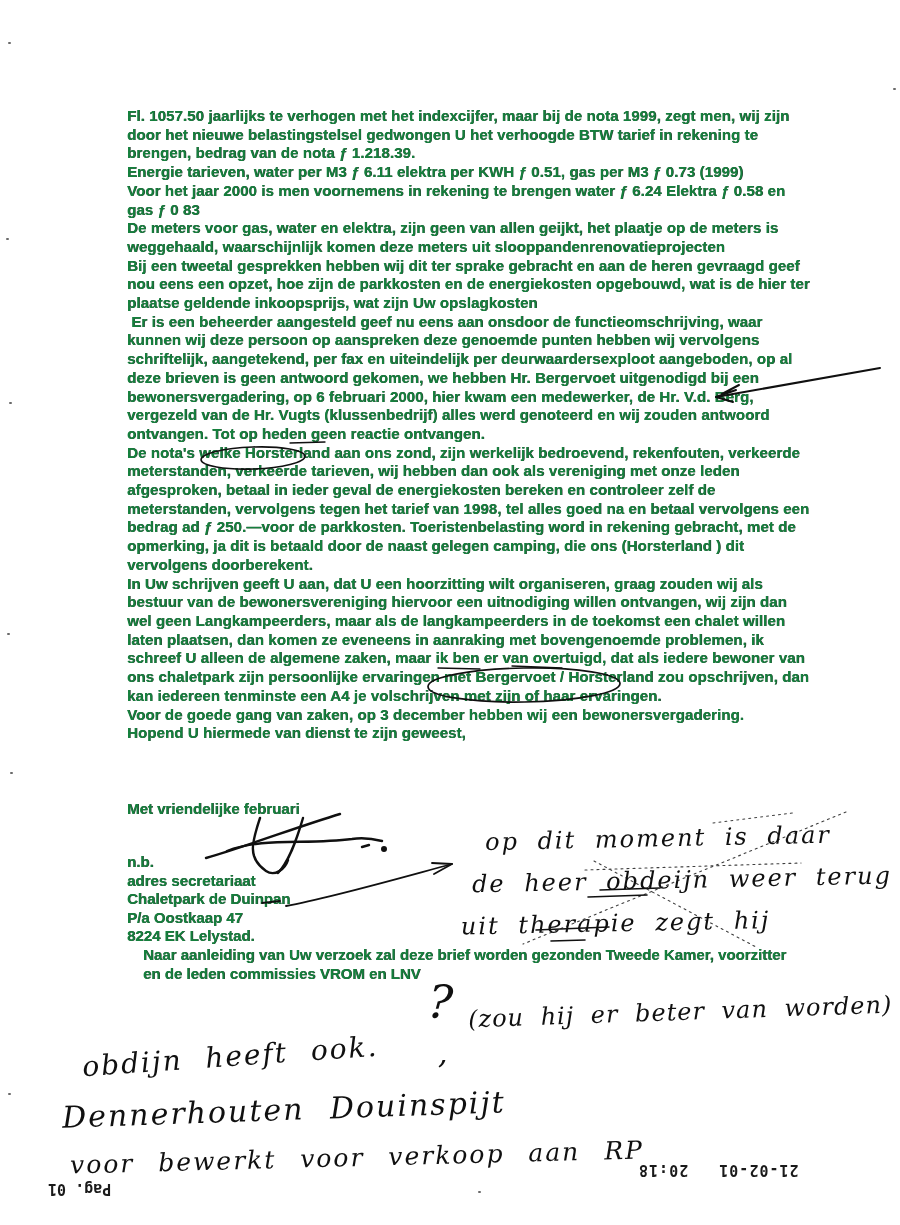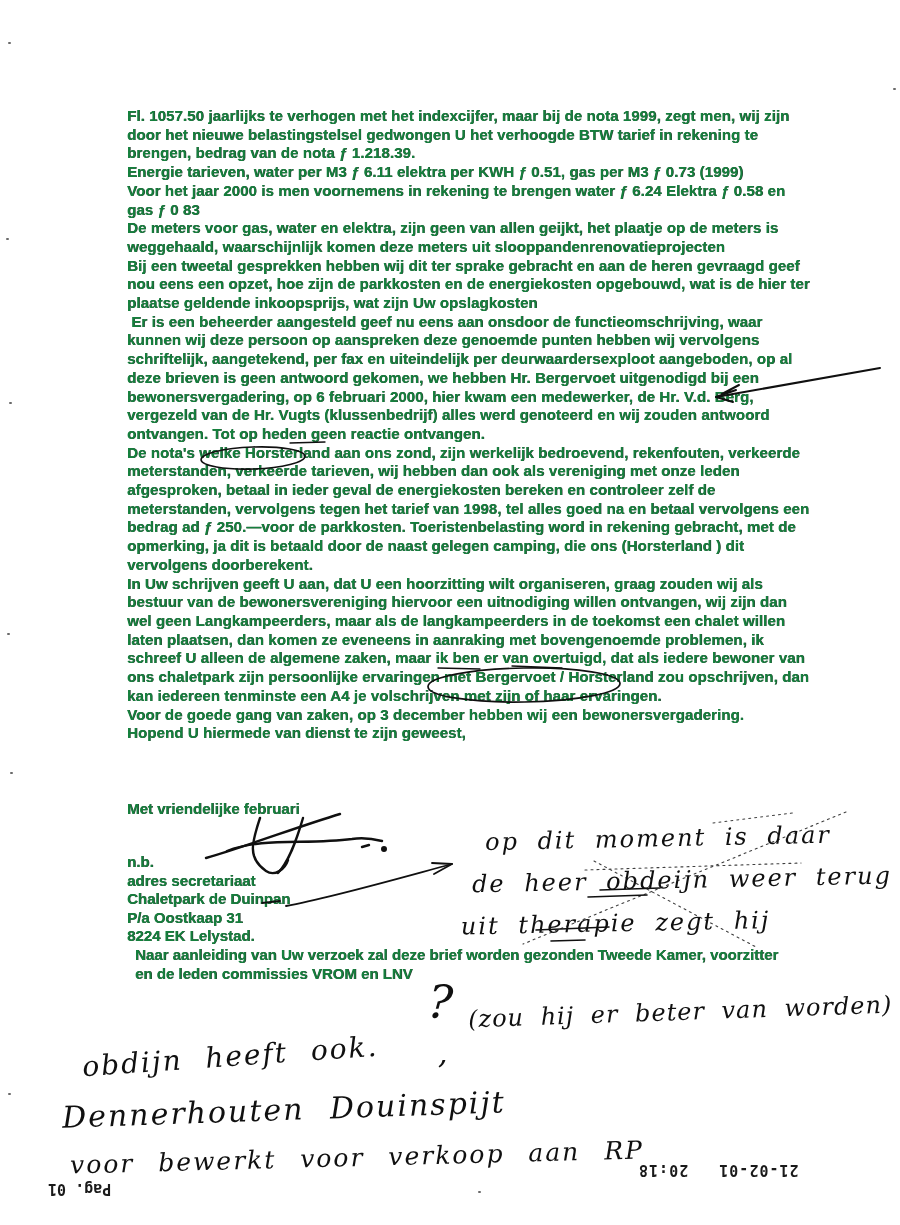--- a/index.html
+++ b/index.html
@@ -21,21 +21,21 @@
     white-space:pre-line;
     margin-left:12px;
   }
   .body-text{
     left:115px;top:107px;width:692px;
     font-size:15px;line-height:18.7px;
     letter-spacing:0.1px;
   }
   .signoff{left:115px;top:800px;font-size:15px;line-height:18.7px;}
   .address-block{left:115px;top:853px;font-size:15px;line-height:18.6px;}
-  .postscript-block{left:123px;top:946px;width:700px;font-size:15px;line-height:18.7px;}
+  .postscript-block{left:131px;top:946px;width:700px;font-size:15px;line-height:18.7px;}
 
   
   .hw{
     position:absolute;
     font-family:"DejaVu Serif", serif;
     font-style:italic;
     color:#101010;
   }
   .hw-right{left:460px;top:817px;font-size:24px;line-height:42px;letter-spacing:2px;word-spacing:9px;transform:rotate(-1.2deg);}
   .hw-right .l1{margin-left:26px;}
@@ -104,21 +104,21 @@
 ons chaletpark zijn persoonlijke ervaringen met Bergervoet / Horsterland zou opschrijven, dan
 kan iedereen  tenminste een A4 je volschrijven met zijn of haar ervaringen.
 Voor de goede gang van zaken, op 3 december hebben wij een bewonersvergadering.
 Hopend U hiermede van dienst te zijn geweest,</div>
 
   <div class="typed signoff">Met vriendelijke februari</div>
 
   <div class="typed address-block">n.b.
 adres secretariaat
 Chaletpark de Duinpan
-P/a Oostkaap 31
+P/a Oostkaap 47
 8224 EK Lelystad.</div>
 
   <div class="typed postscript-block">Naar aanleiding van Uw verzoek zal deze brief worden gezonden Tweede Kamer, voorzitter
 en de leden commissies VROM en LNV</div>
 
   <div class="hw hw-right">
     <div class="l1">op dit moment is daar</div>
     <div class="l2">de heer obdeijn weer terug</div>
     <div class="l3">uit therapie zegt hij</div>
   </div>

